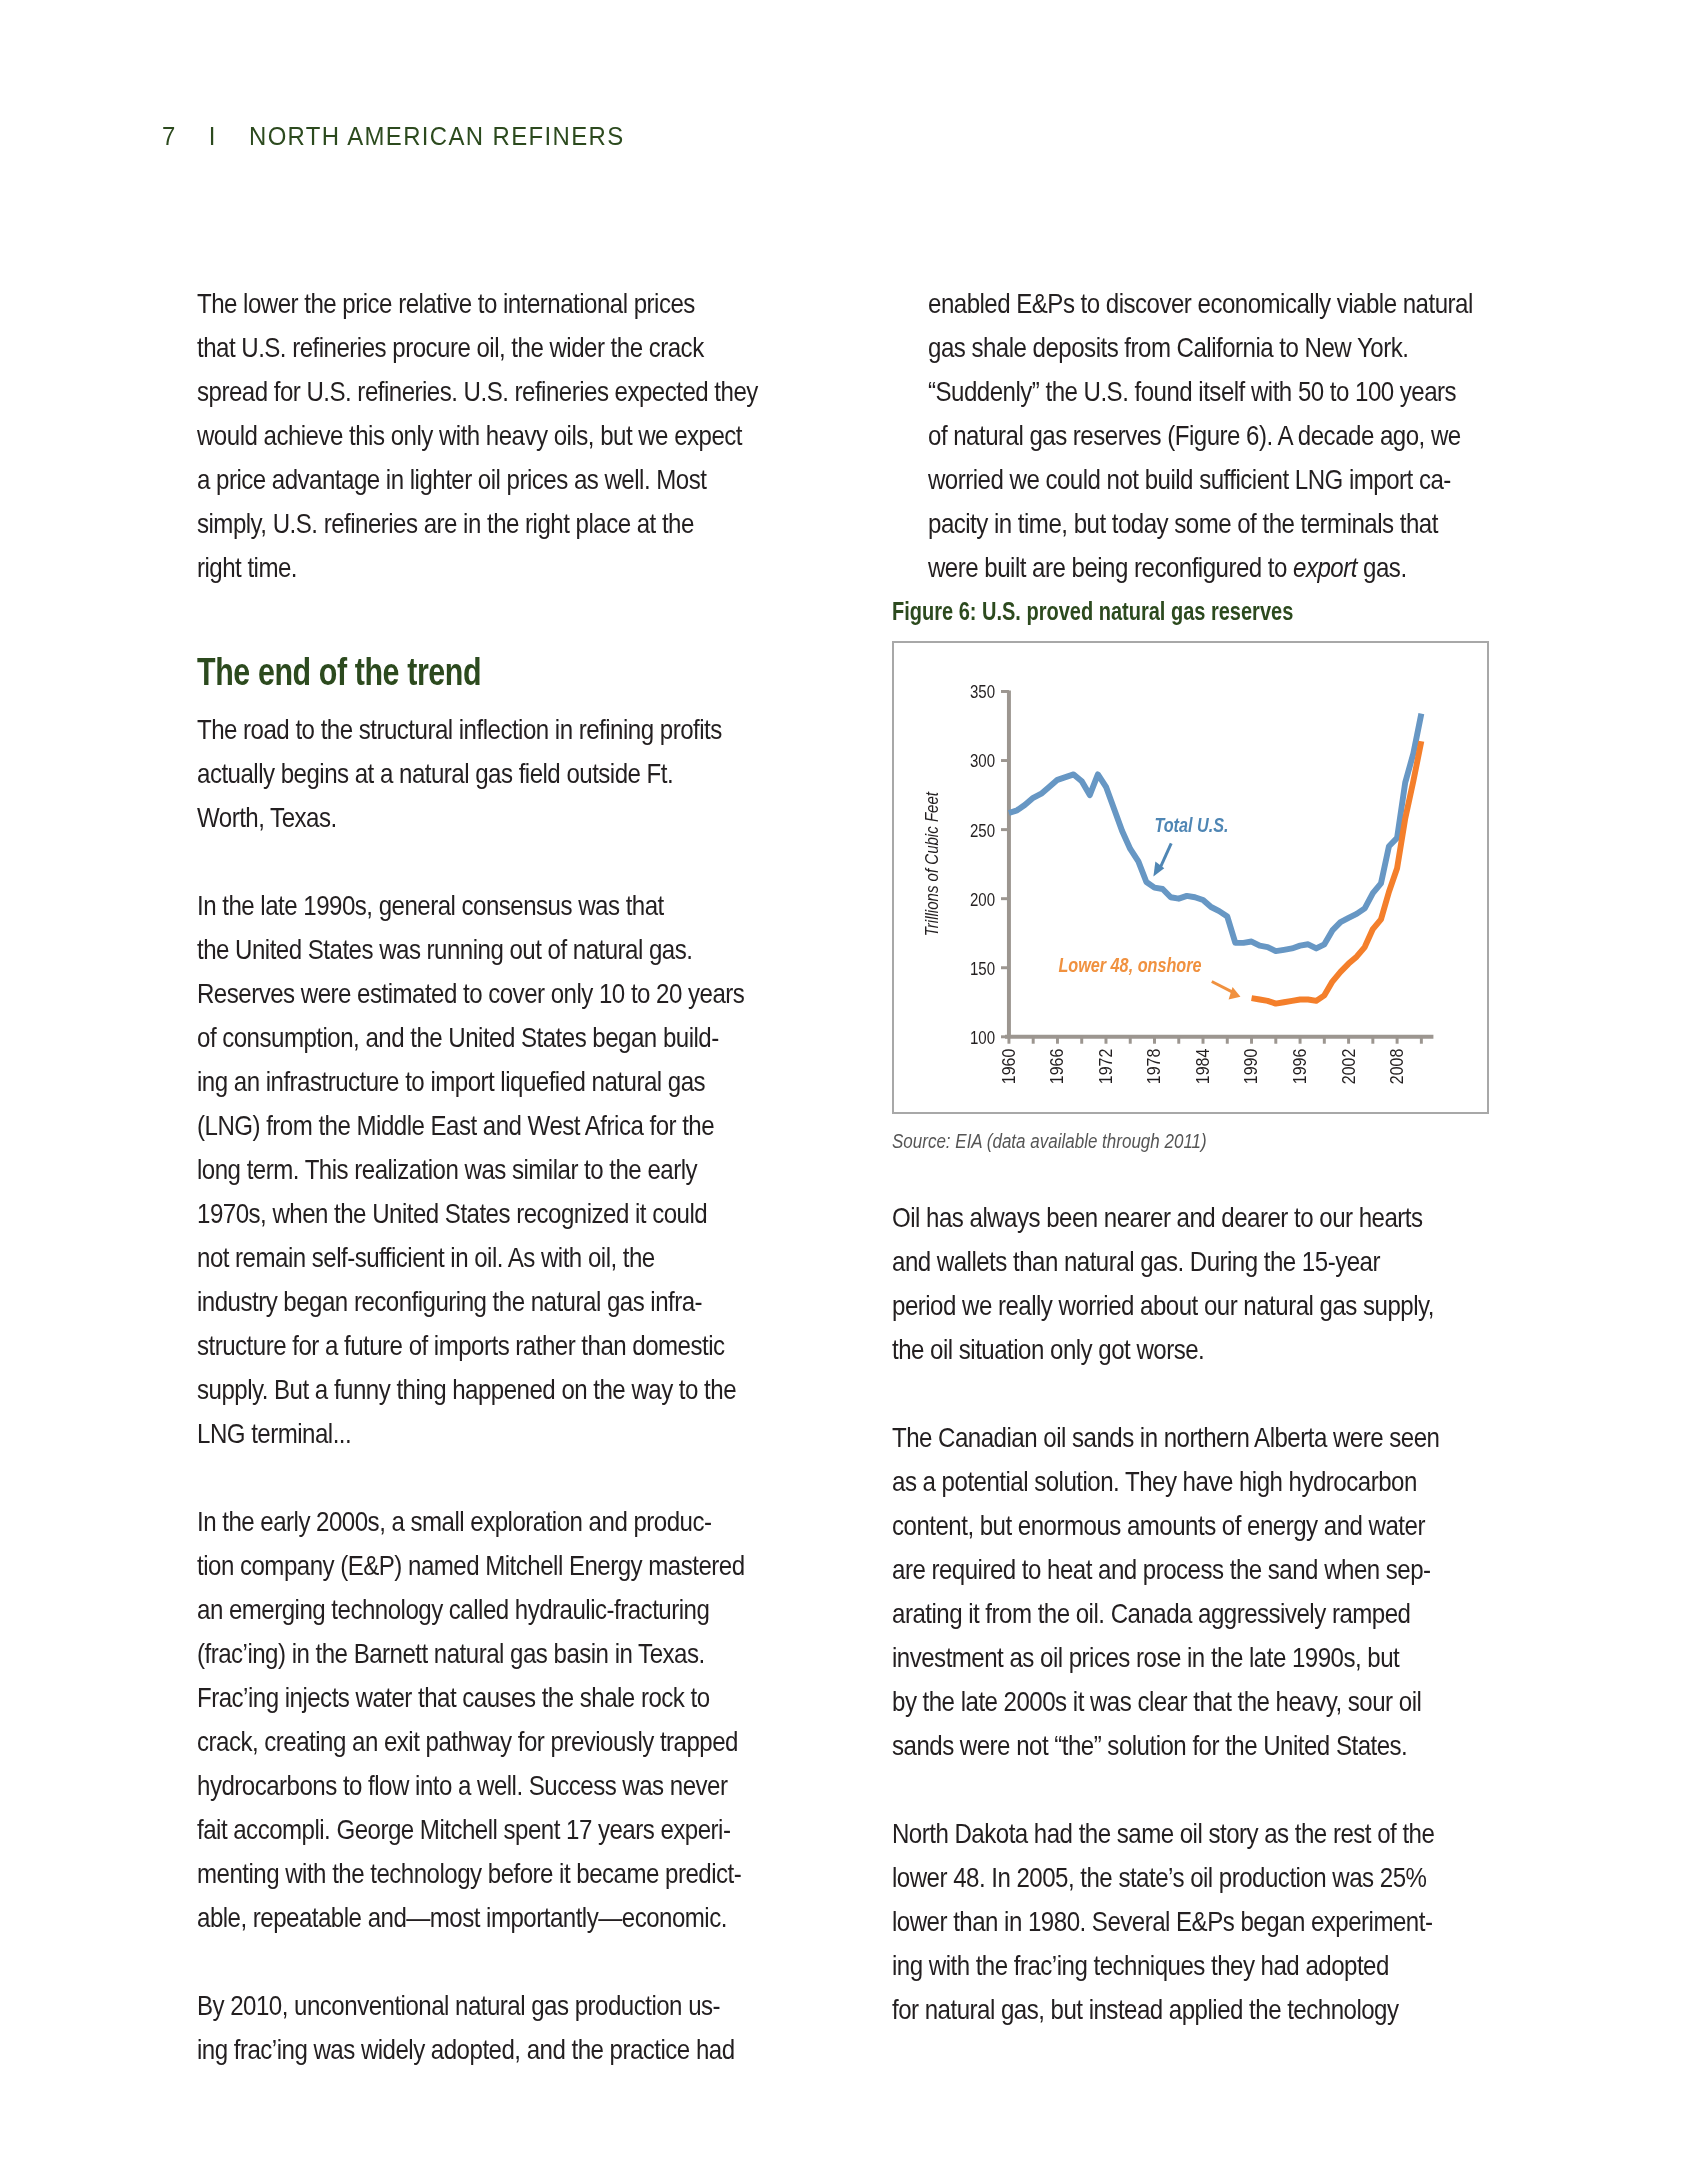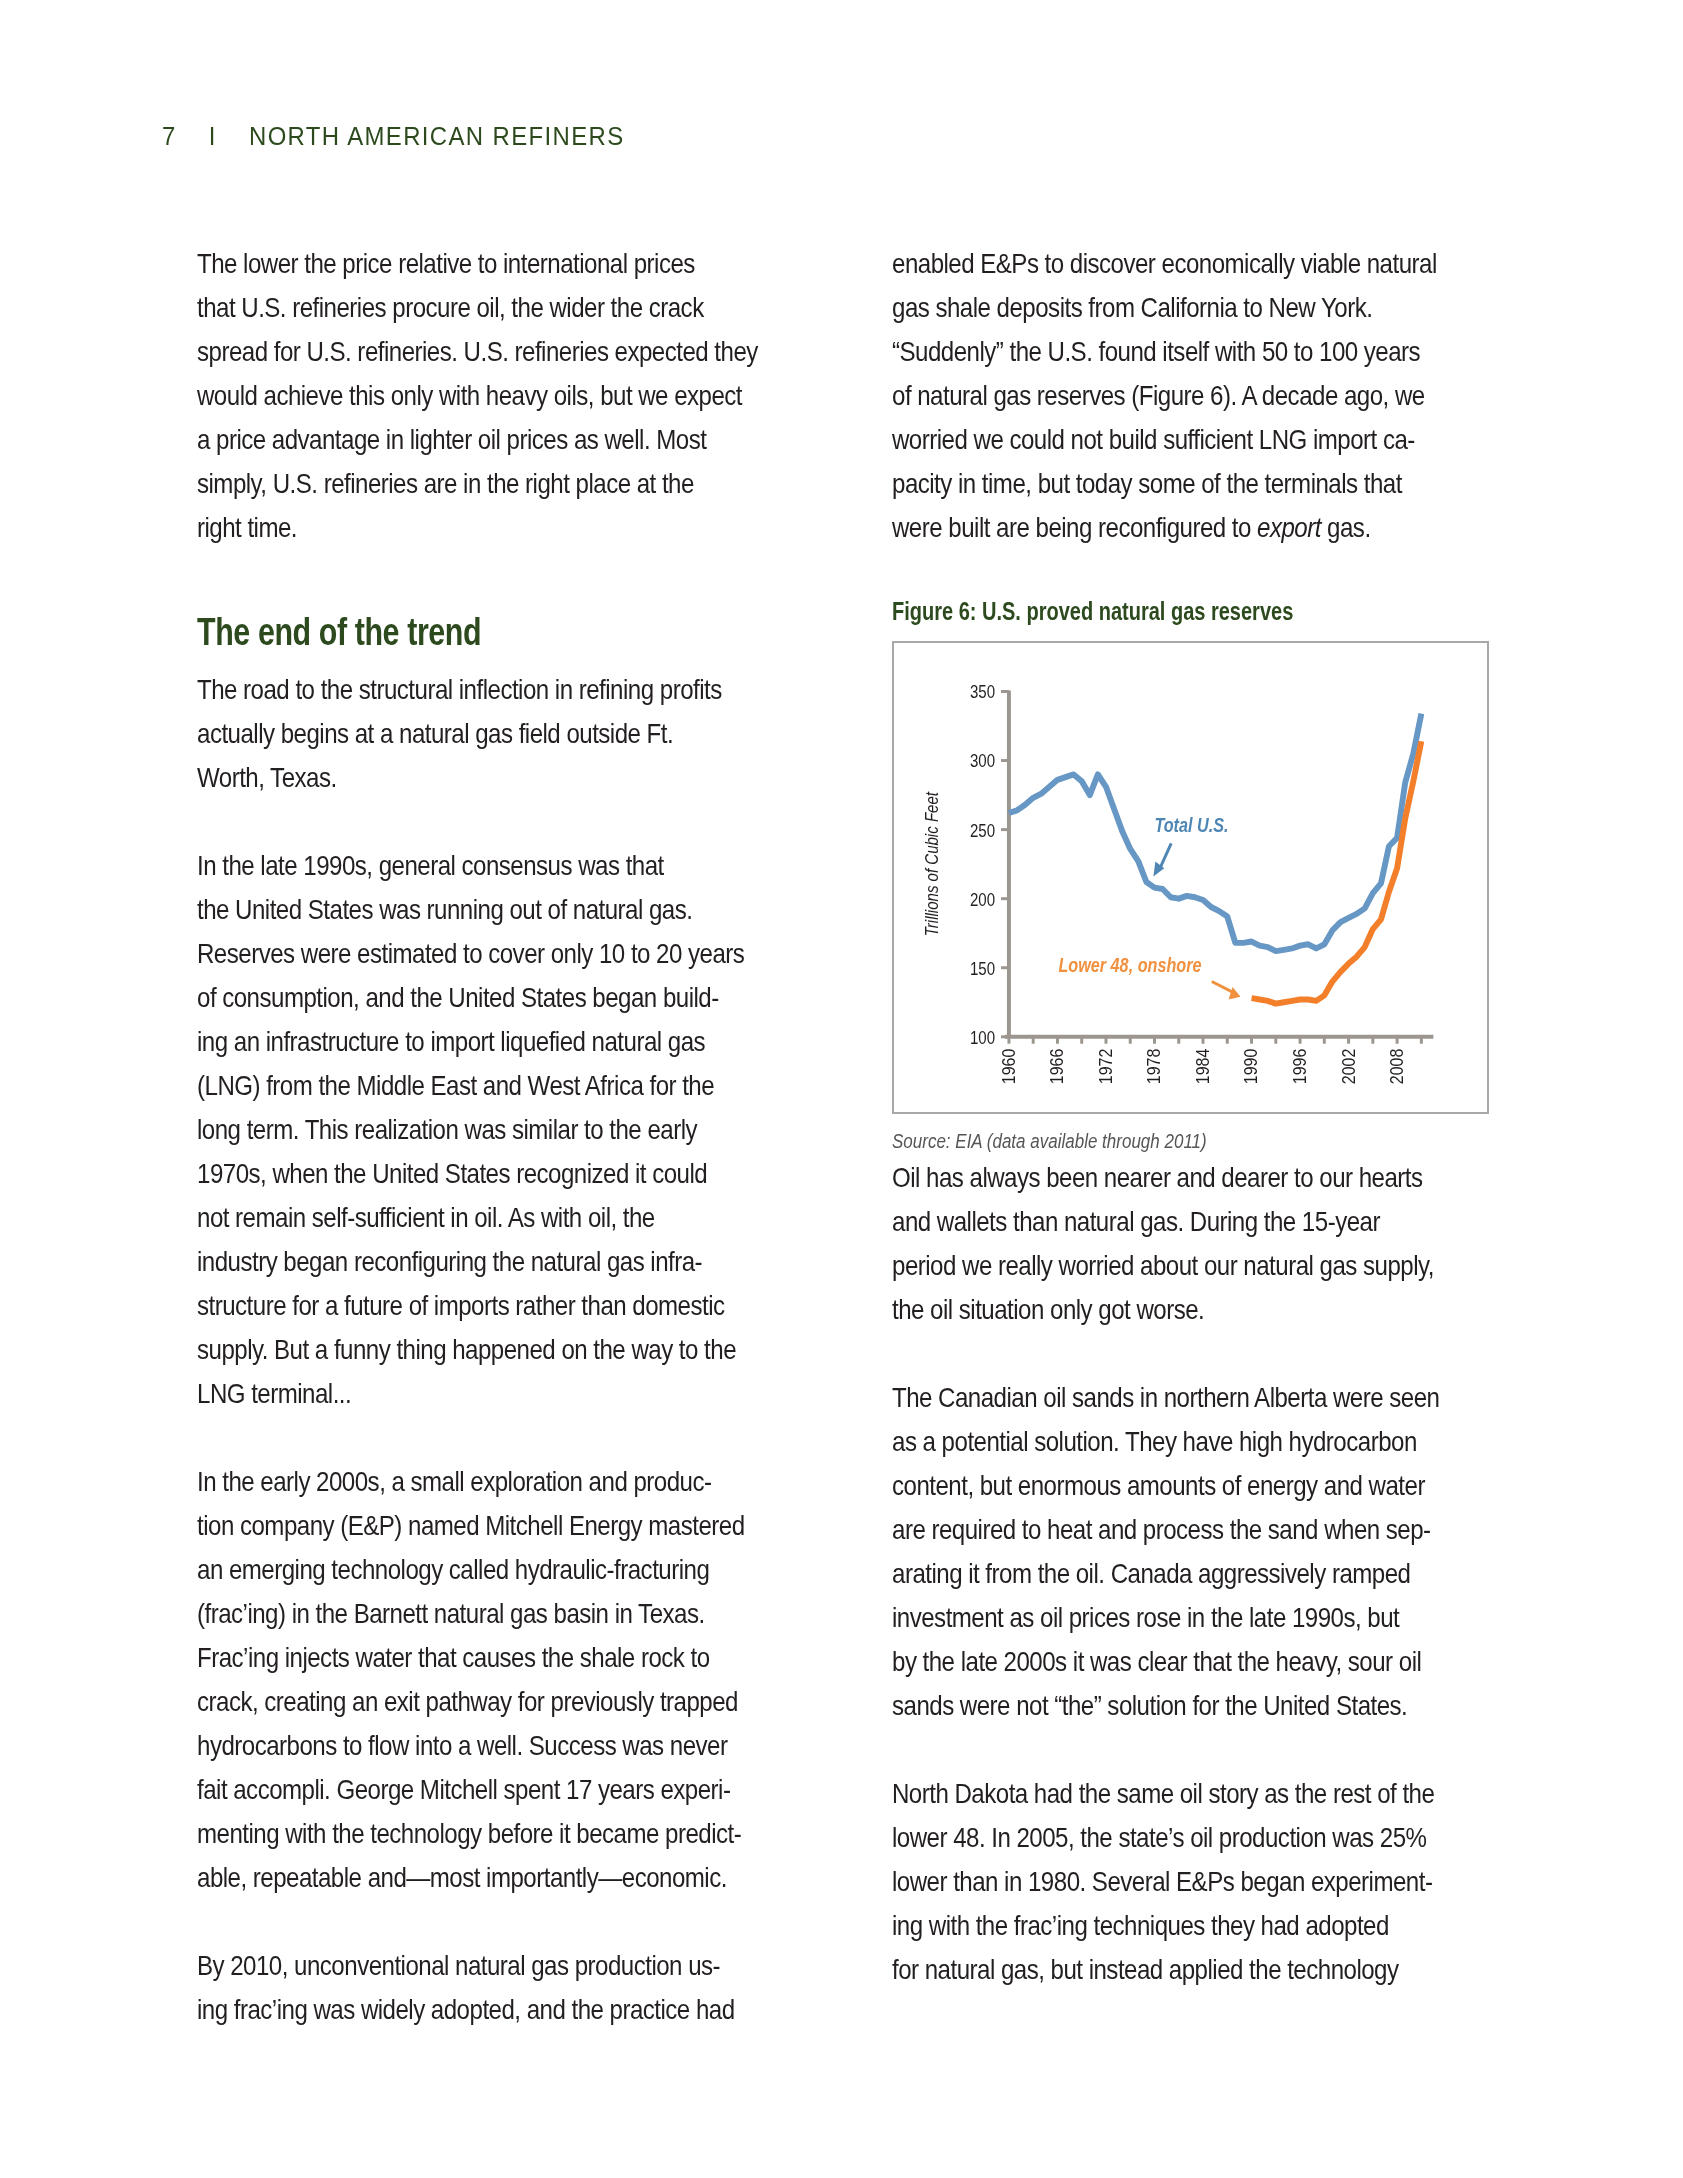--- a/index.html
+++ b/index.html
@@ -1,22 +1,22 @@
 <!DOCTYPE html>
 <html><head>
   <meta charset="utf-8">
   <style>
     html, body { margin: 0; padding: 0; background: #ffffff; }
     body { width: 1683px; height: 2178px; position: relative; overflow: hidden;
            font-family: "Liberation Sans", sans-serif; color: #231f20; }
     .header { position: absolute; left: 162px; top: 121px; font-size: 26px; letter-spacing: 1.5px;
               color: #2c4a1e; transform: scaleX(0.92); transform-origin: left top; white-space: nowrap; }
-    .col { position: absolute; width: 614px; }
+    .col { position: absolute; width: 614px; margin-top: 40px; }
     .col-left { left: 197px; top: 242px; }
-    .col-right { left: 892px; top: 242px; }
+    .col-right { left: 928px; top: 242px; }
     .para { font-size: 28px; line-height: 44px; margin: 0; color: #231f20;
             letter-spacing: -0.6px; transform: scaleX(0.86); transform-origin: left top; width: 713px; }
     .para .line { display: block; white-space: nowrap; }
     .para em { font-style: italic; }
     .gap { height: 44px; }
     .section-title { font-size: 38px; font-weight: bold; color: #2c4a1e; margin: 0;
                      transform: scaleX(0.8); transform-origin: left top; white-space: nowrap; letter-spacing: -0.5px; }
     .fig-title { position: absolute; left: 892px; top: 597px; font-size: 25px; font-weight: bold; color: #2c4a1e;
                  transform: scaleX(0.8); transform-origin: left top; white-space: nowrap; }
     .fig-frame { position: absolute; left: 892px; top: 641px; width: 597px; height: 473px; border: 2px solid #a8a8a8; box-sizing: border-box; }

